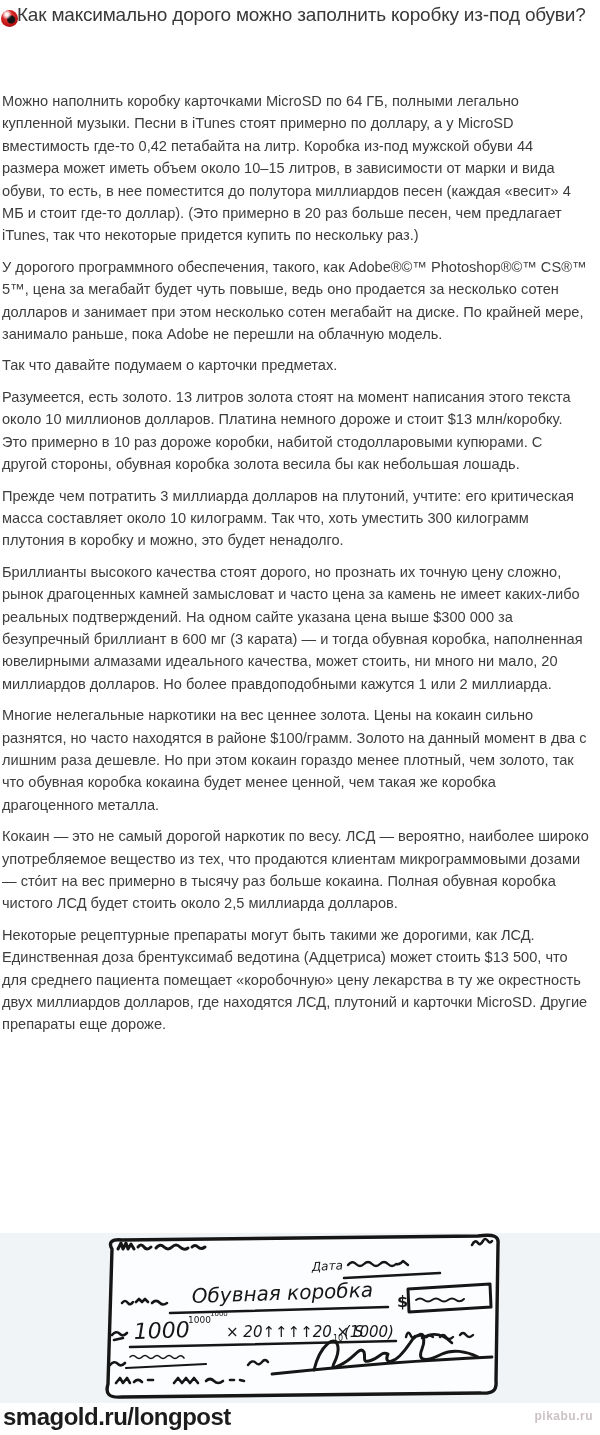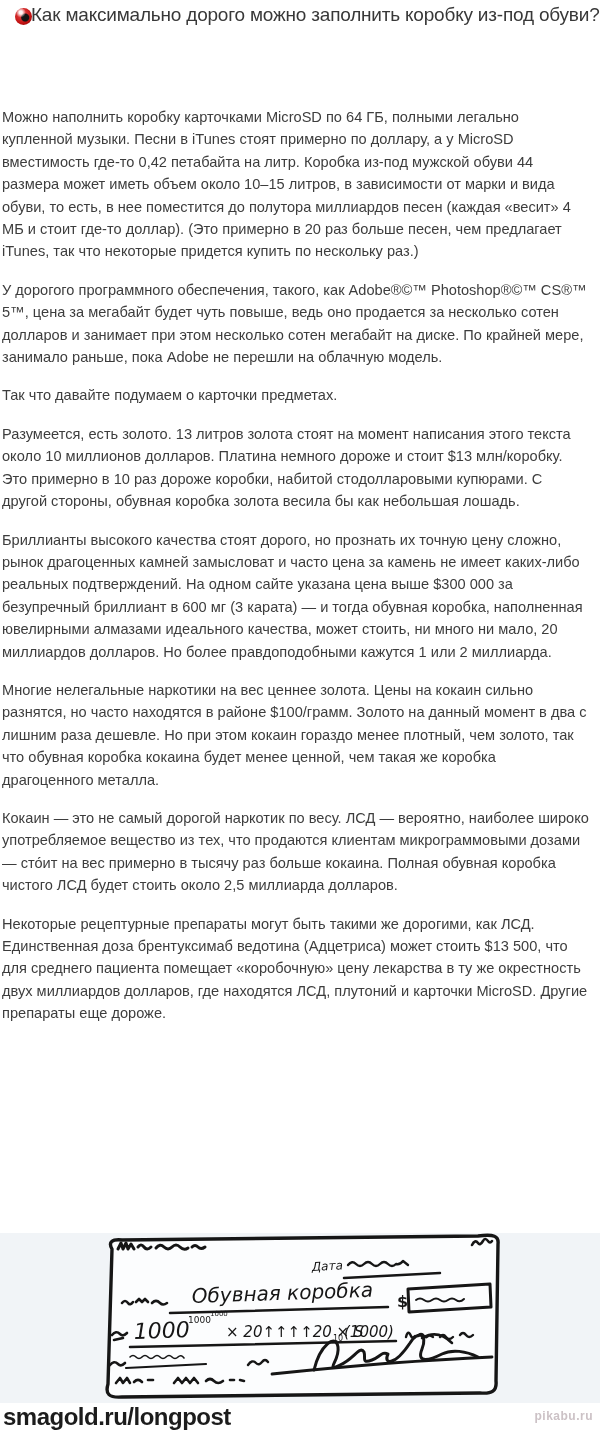--- a/index.html
+++ b/index.html
@@ -1,37 +1,37 @@
 <!DOCTYPE html>
 <html><head>
 <meta charset="utf-8">
 <style>
   html,body{margin:0;padding:0;}
   body{
     width:600px;height:1435px;position:relative;overflow:hidden;
     background:#ffffff;
     font-family:"Liberation Sans",sans-serif;
   }
-  .header{position:absolute;top:3px;left:15px;display:flex;align-items:center;}
+  .header{position:absolute;top:3px;left:1px;display:flex;align-items:flex-end;}
   .favicon{
     width:17px;height:17px;border-radius:50%;flex:none;margin:2px -1px 0 0;
     background:
       radial-gradient(circle at 34% 26%, rgba(255,255,255,.95) 0 9%, rgba(255,255,255,0) 30%),
       radial-gradient(circle at 60% 56%, #141414 0 25%, rgba(0,0,0,0) 33%),
       radial-gradient(circle at 42% 36%, #ef4c4c, #c11212 62%, #7a0606 100%);
   }
   .title{
     margin:0;font-size:19px;font-weight:400;color:#383838;
     white-space:nowrap;letter-spacing:-.2px;line-height:24px;
   }
   .article{
     position:absolute;top:90px;left:2px;width:588px;
     color:#3d3d3d;font-size:14.6px;line-height:22.4px;
   }
-  .article p{margin:16px 0 9px 0;}
+  .article p{margin:0 0 9px 0;}
   .image-block{
     position:absolute;left:0;top:1233px;width:600px;height:170px;
     background:#f1f4f7;
   }
   .check-svg{position:absolute;left:100px;top:0;}
   .check-svg path{stroke:#161616;fill:none;stroke-linecap:round;stroke-linejoin:round;}
   .check-svg .border{fill:#fcfdfe;stroke-width:3.4;}
   .check-svg text{fill:#161616;font-family:"DejaVu Sans",sans-serif;}
   .source{
     position:absolute;left:3px;bottom:4px;
@@ -49,20 +49,21 @@
 <div class="header">
   <span class="favicon"></span>
   <h1 class="title">Как максимально дорого можно заполнить коробку из-под обуви?</h1>
 </div>
 
 <div class="article">
   <p>Можно наполнить коробку карточками MicroSD по 64 ГБ, полными легально купленной музыки. Песни в iTunes стоят примерно по доллару, а у MicroSD вместимость где-то 0,42 петабайта на литр. Коробка из-под мужской обуви 44 размера может иметь объем около 10–15 литров, в зависимости от марки и вида обуви, то есть, в нее поместится до полутора миллиардов песен (каждая «весит» 4 МБ и стоит где-то доллар). (Это примерно в 20 раз больше песен, чем предлагает iTunes, так что некоторые придется купить по нескольку раз.)</p>
   <p>У дорогого программного обеспечения, такого, как Adobe®©™ Photoshop®©™ CS®™ 5™, цена за мегабайт будет чуть повыше, ведь оно продается за несколько сотен долларов и занимает при этом несколько сотен мегабайт на диске. По крайней мере, занимало раньше, пока Adobe не перешли на облачную модель.</p>
   <p>Так что давайте подумаем о карточки предметах.</p>
   <p>Разумеется, есть золото. 13 литров золота стоят на момент написания этого текста около 10 миллионов долларов. Платина немного дороже и стоит $13 млн/коробку. Это примерно в 10 раз дороже коробки, набитой стодолларовыми купюрами. С другой стороны, обувная коробка золота весила бы как небольшая лошадь.</p>
+  <p>Прежде чем потратить 3 миллиарда долларов на плутоний, учтите: его критическая масса составляет около 10 килограмм. Так что, хоть уместить 300 килограмм плутония в коробку и можно, это будет ненадолго.</p>
   <p>Бриллианты высокого качества стоят дорого, но прознать их точную цену сложно, рынок драгоценных камней замысловат и часто цена за камень не имеет каких-либо реальных подтверждений. На одном сайте указана цена выше $300 000 за безупречный бриллиант в 600 мг (3 карата) — и тогда обувная коробка, наполненная ювелирными алмазами идеального качества, может стоить, ни много ни мало, 20 миллиардов долларов. Но более правдоподобными кажутся 1 или 2 миллиарда.</p>
   <p>Многие нелегальные наркотики на вес ценнее золота. Цены на кокаин сильно разнятся, но часто находятся в районе $100/грамм. Золото на данный момент в два с лишним раза дешевле. Но при этом кокаин гораздо менее плотный, чем золото, так что обувная коробка кокаина будет менее ценной, чем такая же коробка драгоценного металла.</p>
   <p>Кокаин — это не самый дорогой наркотик по весу. ЛСД — вероятно, наиболее широко употребляемое вещество из тех, что продаются клиентам микрограммовыми дозами — сто́ит на вес примерно в тысячу раз больше кокаина. Полная обувная коробка чистого ЛСД будет стоить около 2,5 миллиарда долларов.</p>
   <p>Некоторые рецептурные препараты могут быть такими же дорогими, как ЛСД. Единственная доза брентуксимаб ведотина (Адцетриса) может стоить $13 500, что для среднего пациента помещает «коробочную» цену лекарства в ту же окрестность двух миллиардов долларов, где находятся ЛСД, плутоний и карточки MicroSD. Другие препараты еще дороже.</p>
 </div>
 
 <div class="image-block">
   <svg class="check-svg" width="405" height="170" viewBox="0 0 405 170" xmlns="http://www.w3.org/2000/svg">
 
     <path class="border" d="M12,16 C8,9 12,6 22,7 L378,3 C394,1 399,3 398,11 L396,148 C397,158 392,161 380,160 L22,164 C9,165 5,161 8,151 Z"></path>

